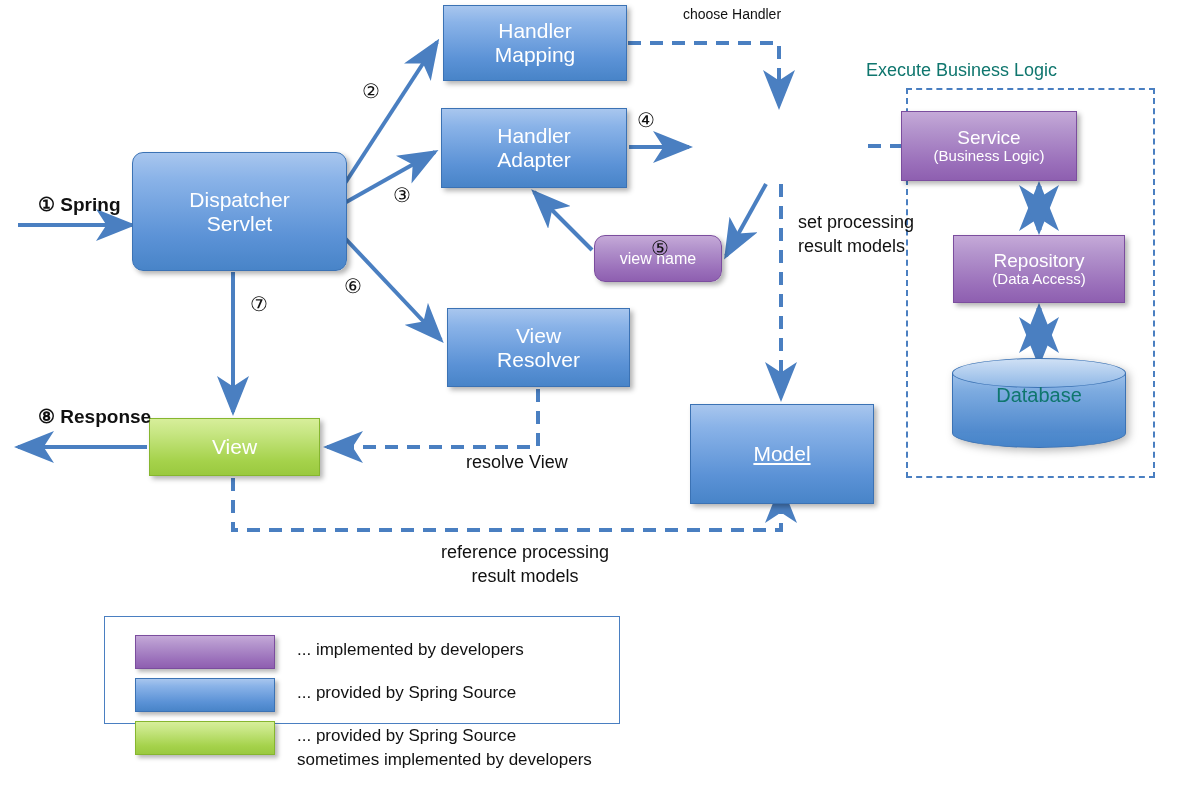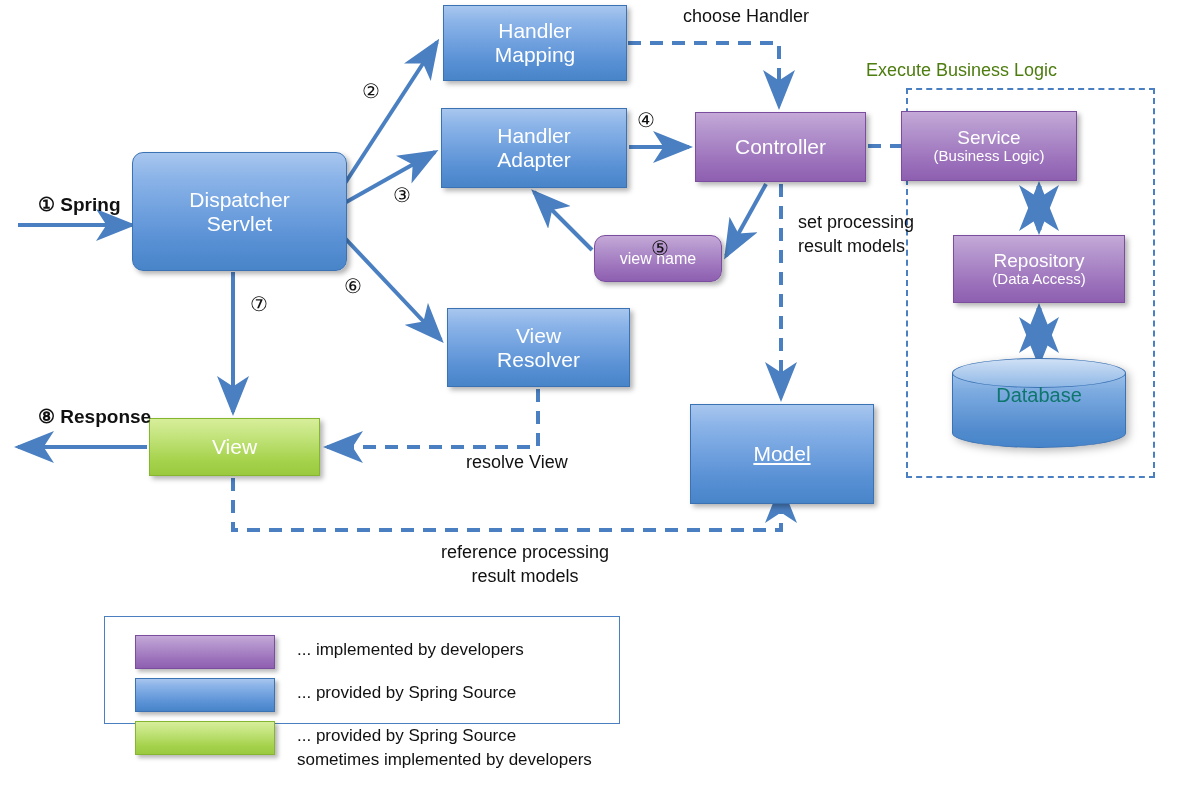--- a/index.html
+++ b/index.html
@@ -99,26 +99,26 @@
 
   
   #business-logic-group {
     position:absolute; left:906px; top:88px; width:249px; height:390px;
     border: 2px dashed #4a7fc1;
     box-sizing: border-box;
     z-index: 1;
   }
   #business-logic-title {
     position:absolute; left:866px; top:60px;
-    font-size:18px; color:#4d7c0f; white-space:nowrap; z-index:6;
+    font-size:18px; color:#0f766e; white-space:nowrap; z-index:6;
   }
 
   
   .label { position:absolute; color:#111; white-space:nowrap; z-index:6; }
-  #label-choose-handler { left:683px; top:6px;  font-size:18px; }
+  #label-choose-handler { left:683px; top:6px;  font-size:14px; }
   #label-set-processing { left:798px; top:210px; font-size:18px; line-height:1.35; }
   #label-resolve-view   { left:466px; top:452px; font-size:18px; }
   #label-reference      { left:441px; top:540px; font-size:18px; line-height:1.35; text-align:center; }
   #label-request        { left:38px;  top:193px; font-size:19px; font-weight:bold; }
   #label-response       { left:38px;  top:405px; font-size:19px; font-weight:bold; }
 
   .circnum { position:absolute; font-size:20px; color:#111; z-index:6; }
   #num-2 { left:362px; top:79px; }
   #num-3 { left:393px; top:183px; }
   #num-4 { left:637px; top:108px; }
@@ -205,23 +205,20 @@
   <div id="handler-mapping" class="node blue">
     <span class="l1">Handler</span>
     <span class="l2">Mapping</span>
   </div>
 
   <div id="handler-adapter" class="node blue">
     <span class="l1">Handler</span>
     <span class="l2">Adapter</span>
   </div>
 
-  <div id="controller" class="node purple">
-    <span class="l1">Controller</span>
-  </div>
 
   <div id="view-resolver" class="node blue">
     <span class="l1">View</span>
     <span class="l2">Resolver</span>
   </div>
 
   <div id="view-box" class="node green">
     <span class="l1">View</span>
   </div>
 

